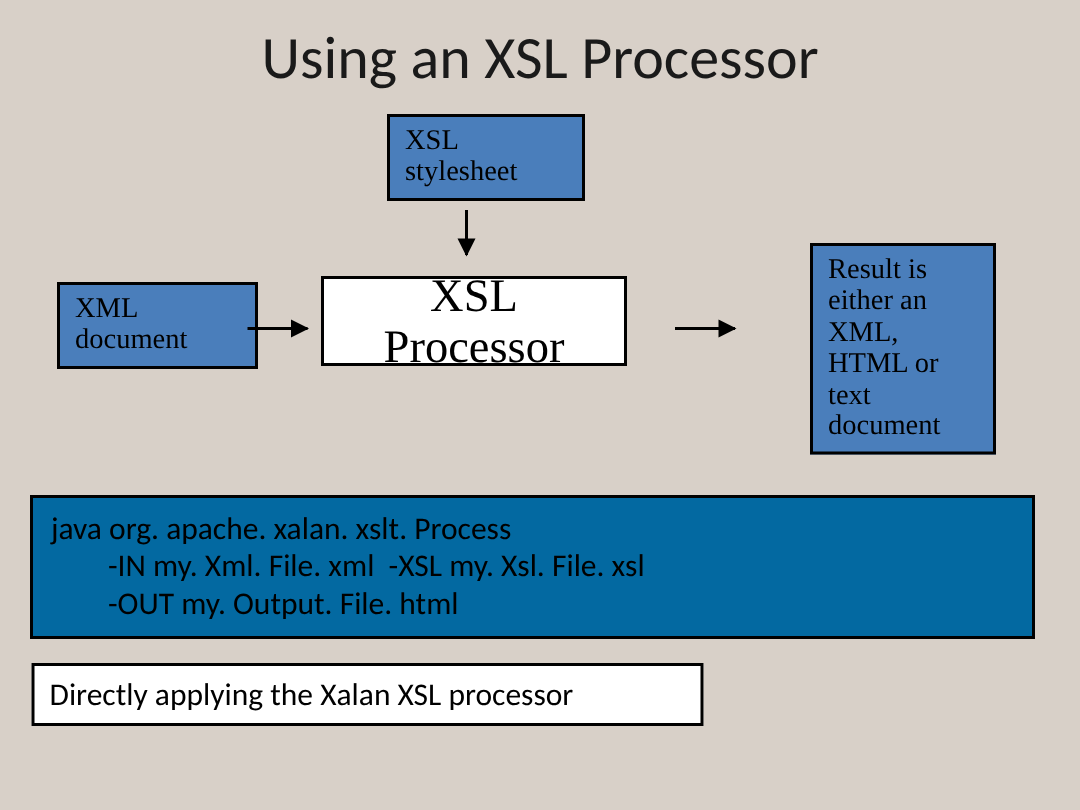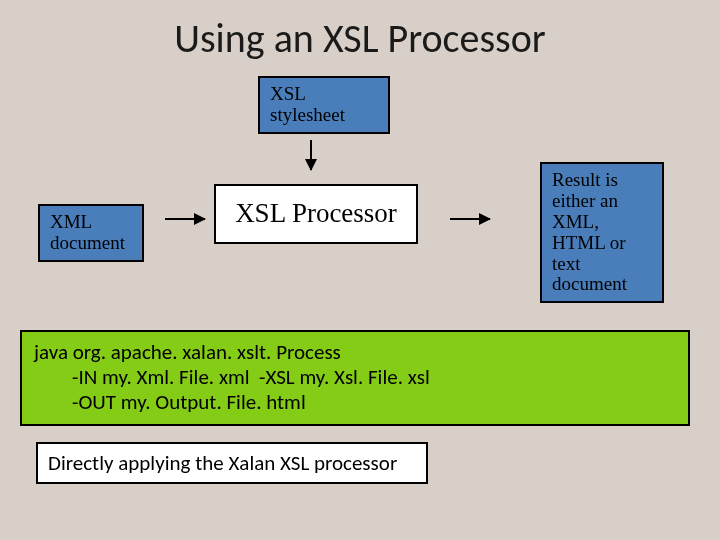--- a/index.html
+++ b/index.html
@@ -59,21 +59,21 @@
     left: -5px;
     bottom: -1px;
     width: 0; height: 0;
     border-top: 12px solid #000;
     border-left: 6px solid transparent;
     border-right: 6px solid transparent;
   }
   .codebox {
     position: absolute;
     border: 2px solid #000;
-    background: #84cc16;
+    background: #0369a1;
     padding: 8px 12px;
     font-size: 21px;
     line-height: 1.2;
     white-space: pre;
     font-family: Calibri, "Segoe UI", Arial, sans-serif;
   }
   .caption {
     position: absolute;
     border: 2px solid #000;
     background: #fff;
@@ -87,34 +87,34 @@
 
 <div class="title">Using an XSL Processor</div>
 
 <div class="box blue" style="left:258px; top:76px; width:132px;">
   <span style="white-space:pre;">XSL
 stylesheet</span>
 </div>
 
 <div class="arrow-v" style="left:310px; top:140px; height:30px;"></div>
 
-<div class="box blue" style="left:38px; top:204px; width:106px;">
+<div class="box blue" style="left:38px; top:188px; width:134px;">
   <span style="white-space:pre;">XML
 document</span>
 </div>
 
 <div class="arrow-h" style="left:165px; top:218px; width:40px;"></div>
 
-<div class="box white centerText" style="left:214px; top:184px; width:204px; height:60px; display:flex; align-items:center; justify-content:center; font-size:27px;">
+<div class="box white centerText" style="left:214px; top:184px; width:204px; height:60px; display:flex; align-items:center; justify-content:center; font-size:31px;">
   <span>XSL Processor</span>
 </div>
 
 <div class="arrow-h" style="left:450px; top:218px; width:40px;"></div>
 
 <div class="box blue" style="left:540px; top:162px; width:124px;">
   <span>Result is either an XML, HTML or text document</span>
 </div>
 
 <div class="codebox" style="left:20px; top:330px; width:670px;">java org. apache. xalan. xslt. Process
         -IN my. Xml. File. xml  -XSL my. Xsl. File. xsl
         -OUT my. Output. File. html</div>
 
-<div class="caption" style="left:36px; top:442px; width:392px;">Directly applying the Xalan XSL processor</div>
+<div class="caption" style="left:21px; top:442px; width:448px;">Directly applying the Xalan XSL processor</div>
 
 </body></html>

